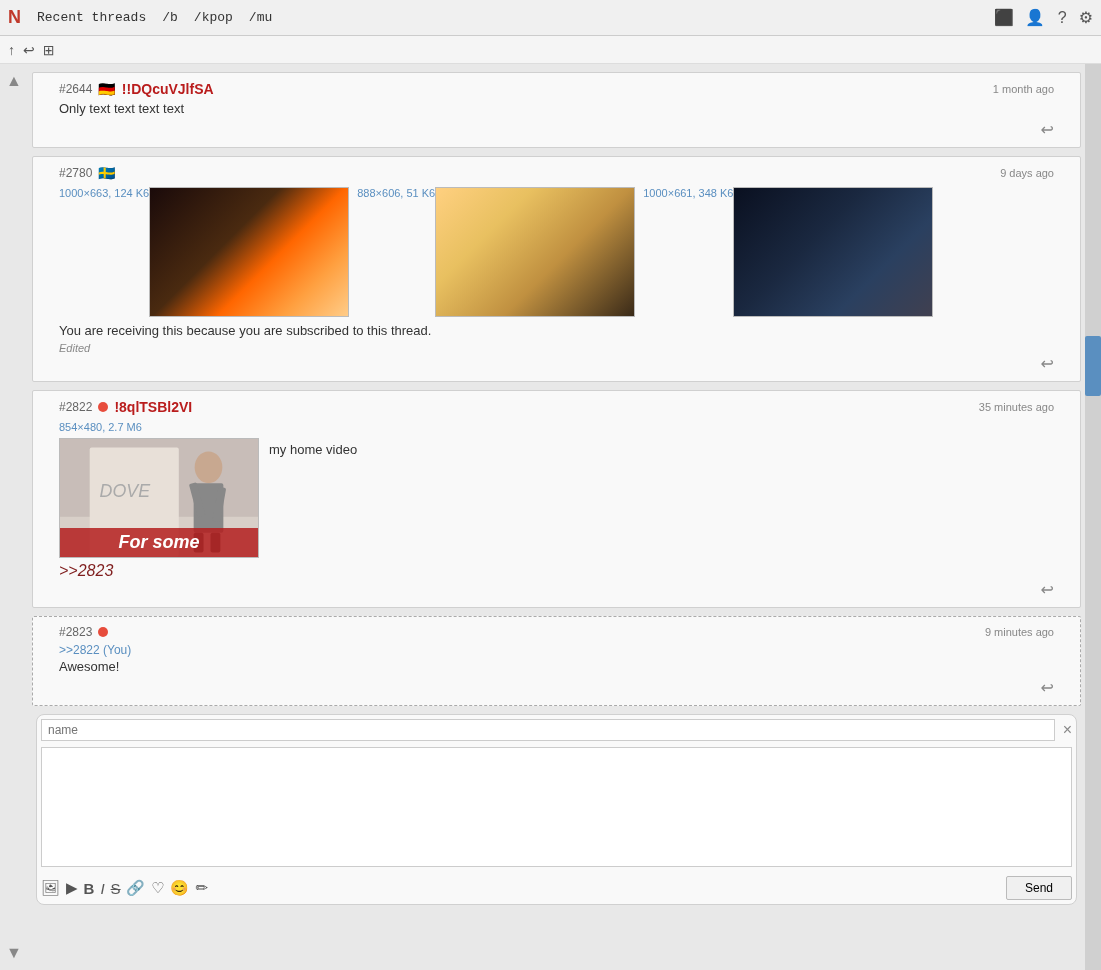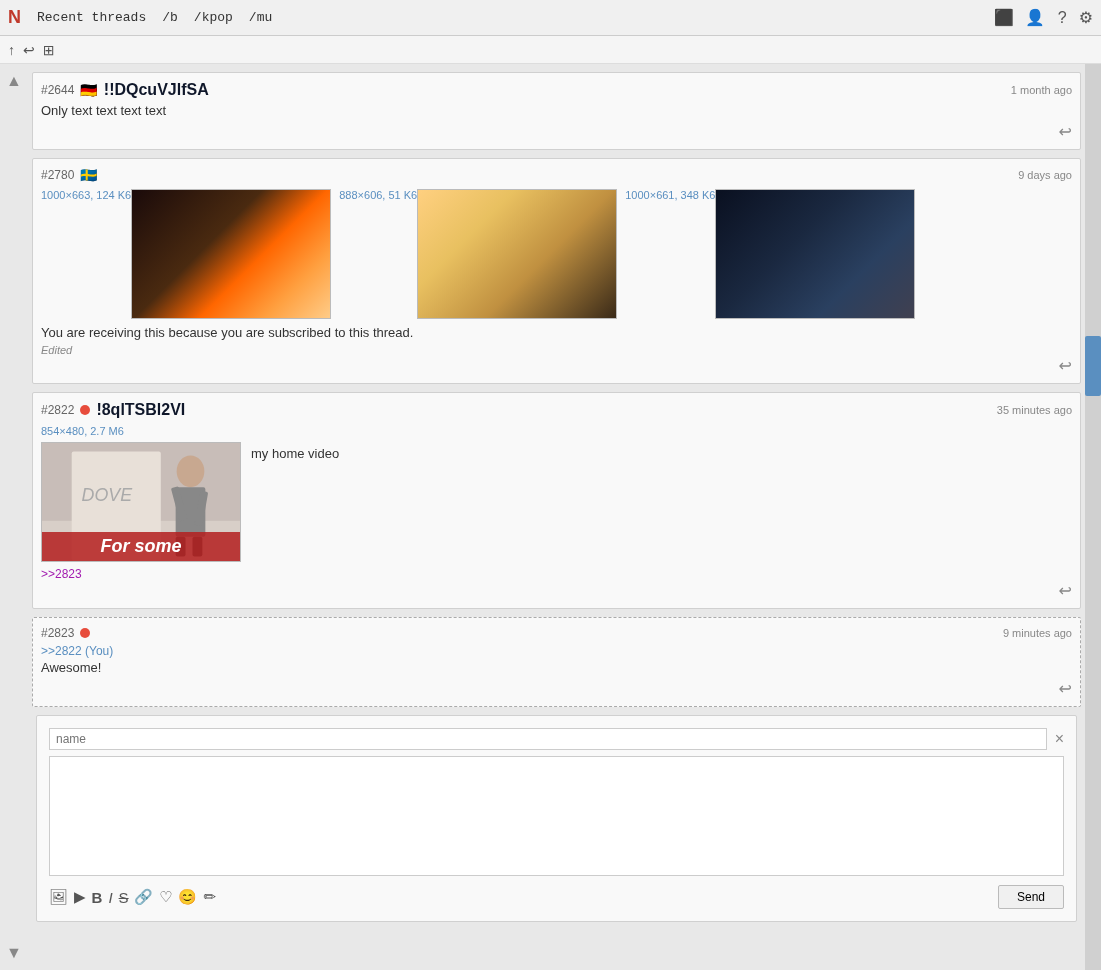--- a/index.html
+++ b/index.html
@@ -34,29 +34,29 @@
     .scroll-btn { cursor: pointer; color: #888; font-size: 16px; user-select: none; }
 
     
     .thread-area {
       flex: 1; overflow-y: auto; padding: 8px 4px; background: #e8e8e8;
     }
 
     
     .post-card {
       background: #f9f9f9; border: 1px solid #d0d0d0; margin-bottom: 8px;
-      padding: 8px 8px; border-radius: 2px; position: relative;
+      padding: 8px 26px; border-radius: 2px; position: relative;
     }
     .post-card.dashed-border {
       border: 1px dashed #aaa;
     }
     .post-header { display: flex; align-items: center; gap: 6px; margin-bottom: 4px; }
     .post-id { color: #666; font-size: 12px; }
     .flag { font-size: 14px; }
-    .post-username { color: #0f172a; font-size: 16px; font-weight: bold; }
+    .post-username { color: #b91c1c; font-size: 14px; font-weight: bold; }
     .post-time { margin-left: auto; color: #888; font-size: 11px; }
     .post-dot { width: 10px; height: 10px; border-radius: 50%; display: inline-block; }
     .dot-red { background: #e74c3c; }
     .post-content { font-size: 13px; margin-bottom: 4px; }
     .post-reply-btn { text-align: right; }
     .reply-icon { cursor: pointer; color: #888; font-size: 16px; }
     .post-images { display: flex; gap: 8px; margin: 6px 0; }
     .post-image-wrap { display: flex; flex-direction: row; }
     .img-label { font-size: 11px; color: #5a8fc0; margin-bottom: 2px; }
     .img-placeholder {
@@ -78,27 +78,27 @@
       width: 100%; height: 100%; background: #fca5a5;
       display: flex; align-items: flex-end; justify-content: center;
     }
     .video-caption-overlay {
       position: absolute; bottom: 0; left: 0; right: 0;
       background: rgba(180,30,30,0.85); color: #fff; font-size: 18px;
       font-weight: bold; text-align: center; padding: 4px; font-style: italic;
     }
     .video-side-text { font-size: 13px; color: #333; padding-top: 4px; }
 
-    .ref-link { color: #a21caf; cursor: pointer; font-size: 12px; }
+    .ref-link { color: #7f1d1d; cursor: pointer; font-size: 16px; font-style: italic; }
     .quote-ref { color: #5a8fc0; cursor: pointer; font-size: 12px; margin-bottom: 2px; display: block; }
 
     
     .reply-form {
       background: #f9f9f9; border: 1px solid #d0d0d0; margin: 8px 4px 8px;
-      padding: 12px; border-radius: 2px;
+      padding: 4px; border-radius: 8px;
     }
     .reply-form-header { display: flex; align-items: center; margin-bottom: 6px; }
     .reply-name-input {
       border: 1px solid #ccc; padding: 3px 6px; font-size: 12px;
       flex: 1; background: #fff; outline: none;
     }
     .reply-close { margin-left: 8px; cursor: pointer; color: #888; font-size: 16px; }
     .reply-textarea {
       width: 100%; height: 120px; border: 1px solid #ccc; padding: 6px;
       font-size: 13px; resize: none; outline: none; background: #fff;

